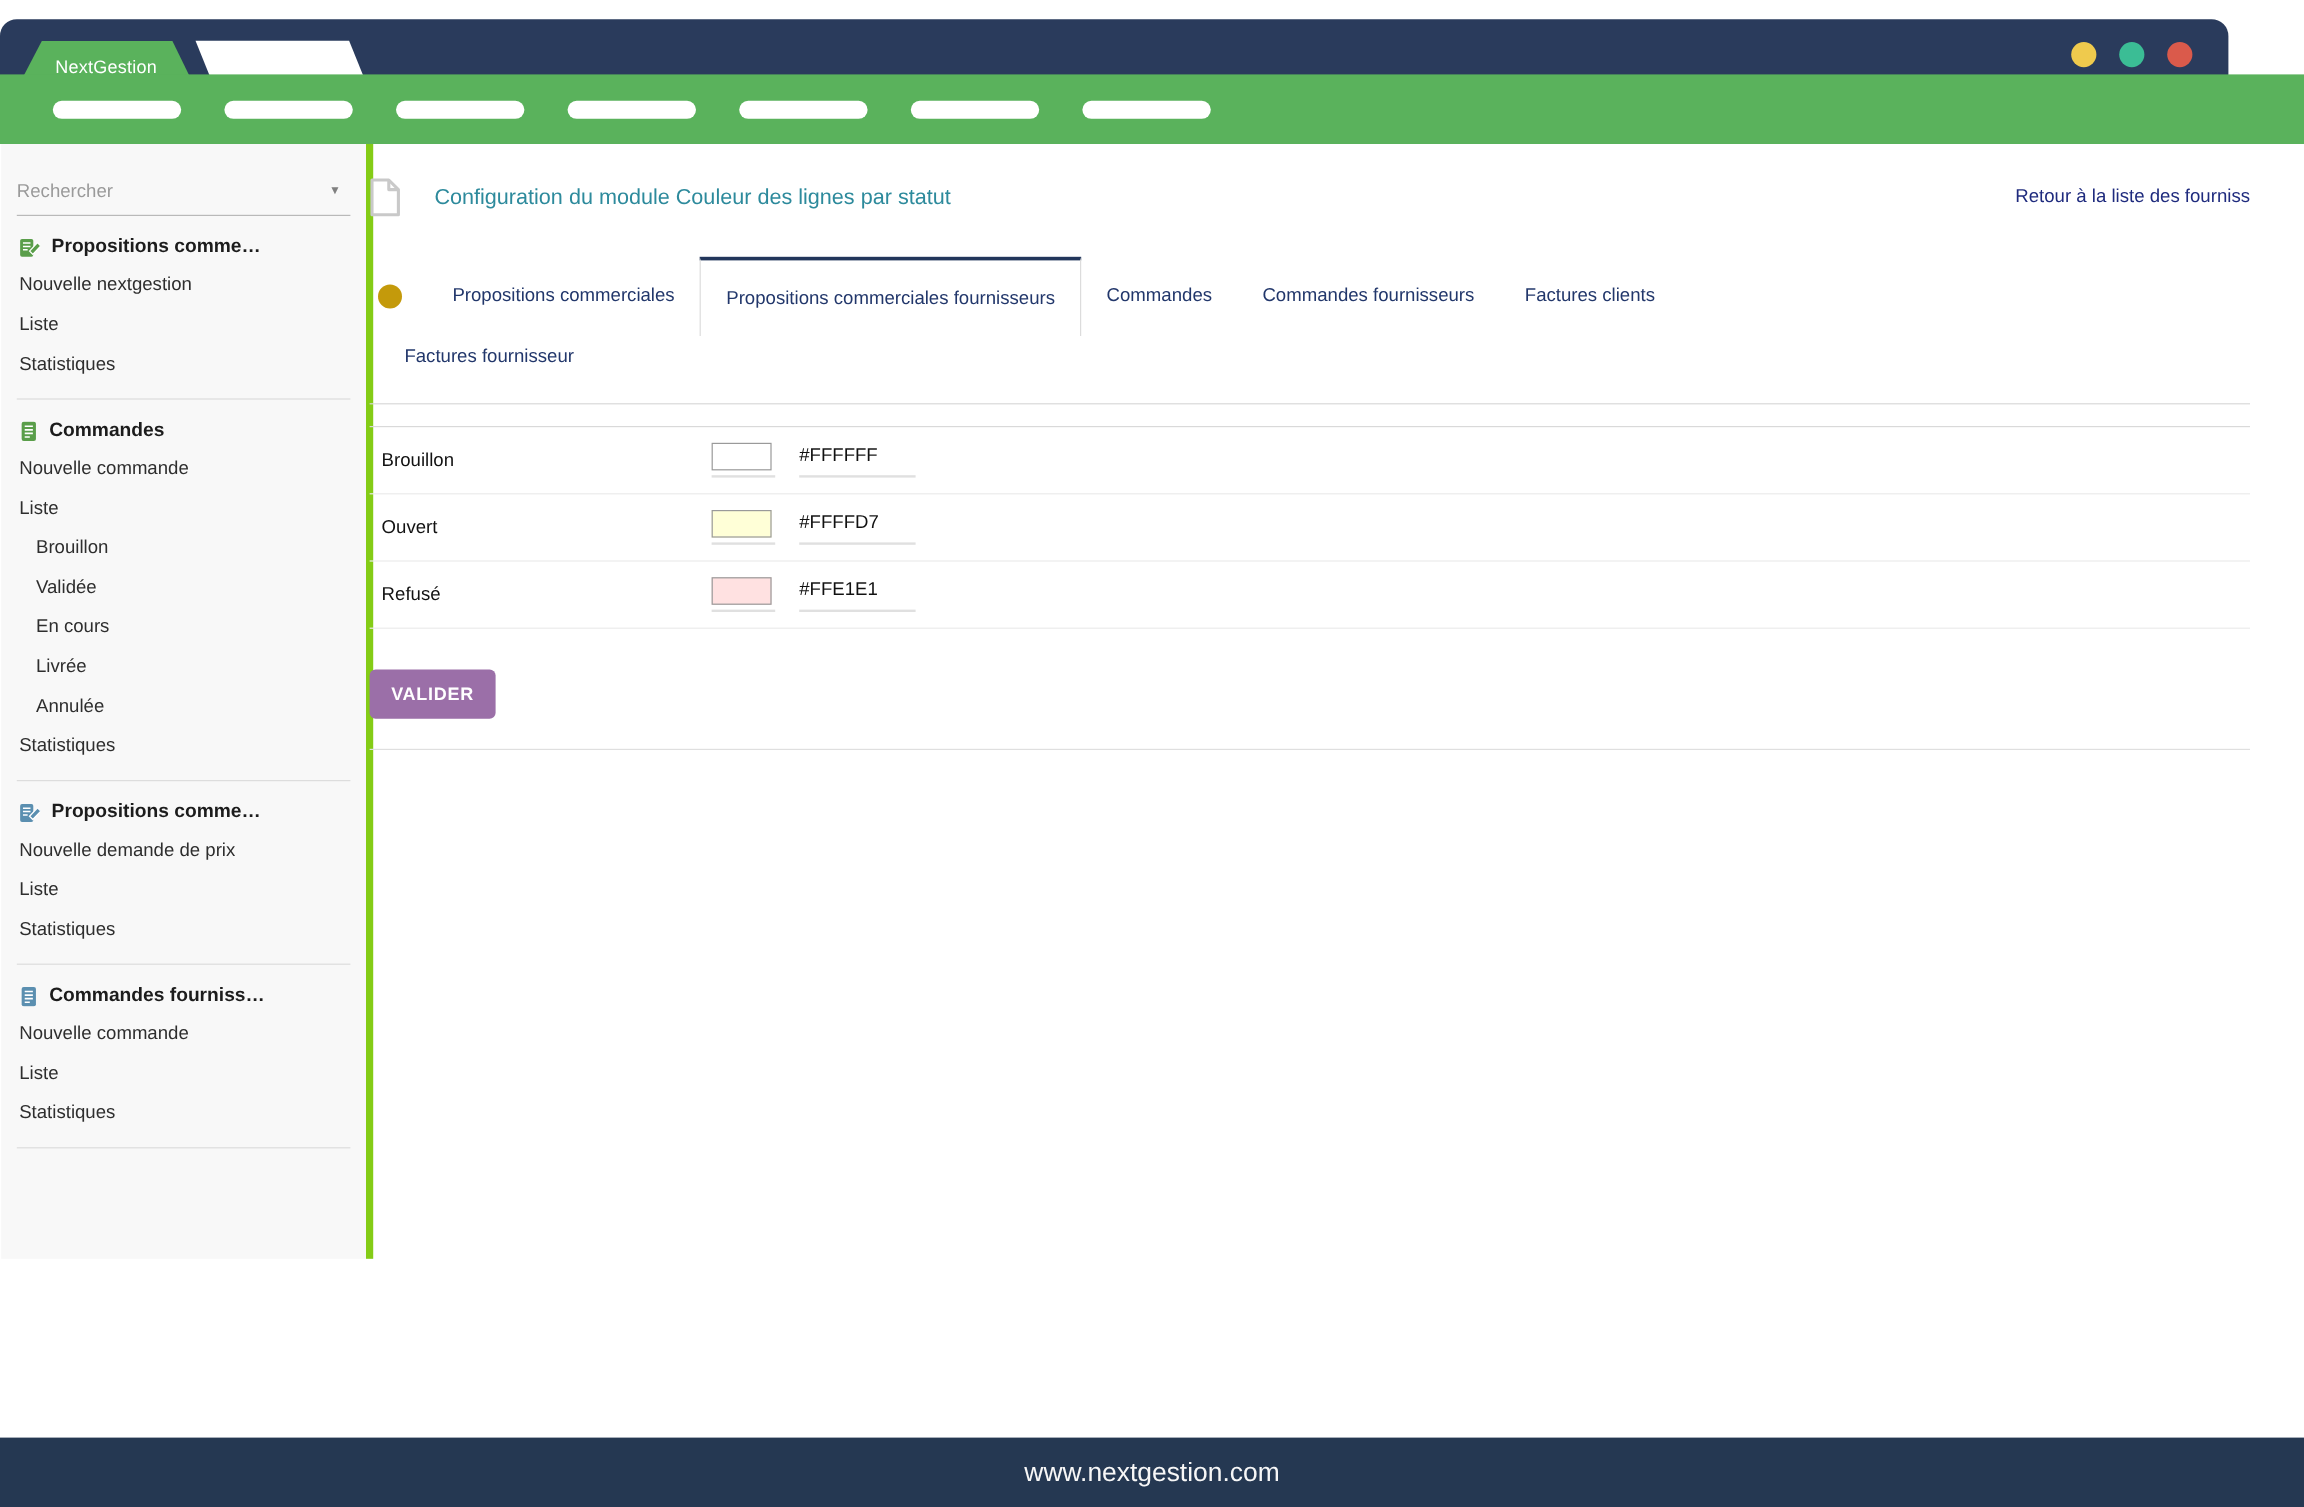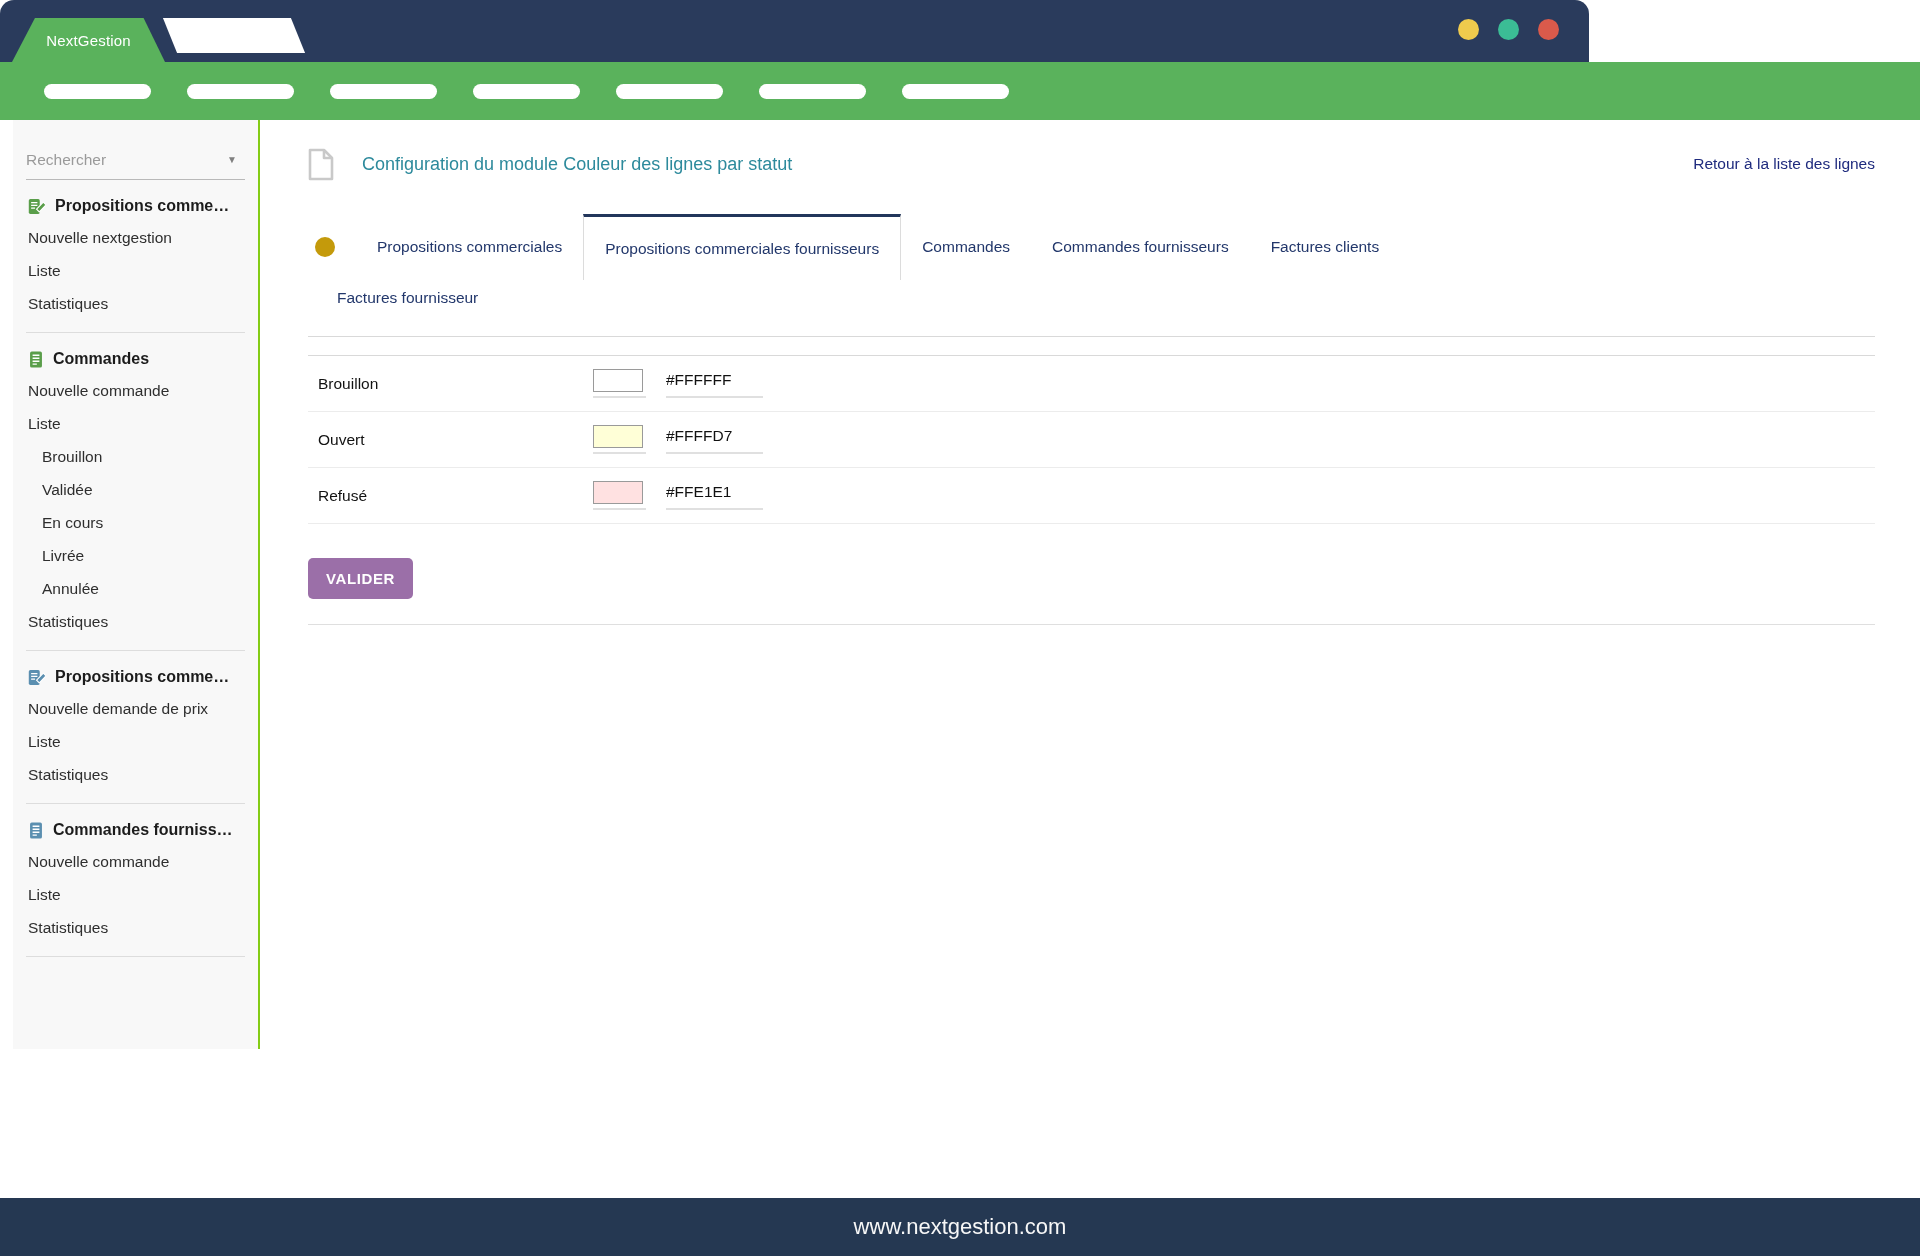--- a/index.html
+++ b/index.html
@@ -9,21 +9,21 @@
     --icon_green:#5A9E4A; --icon_blue:#5B8FB0;
   }
   *{box-sizing:border-box; margin:0; padding:0;}
   html,body{background:#fff;}
   body{
     width:1920px; height:1256px; position:relative; overflow:hidden;
     font-family:"Liberation Sans", sans-serif; color:#222;
   }
   
   .app-header{
-    position:absolute; top:0; left:0; width:1589px; height:62px;
+    position:absolute; top:16px; left:0; width:1857px; height:62px;
     background:var(--header_navy); border-radius:14px 14px 0 0;padding-left:31px;
   }
   .brand-tab{
     position:absolute; left:12px; top:18px; width:153px; height:44px;
     background:var(--nav_green);
     clip-path:polygon(15% 0, 86% 0, 100% 100%, 0% 100%);
     display:flex; align-items:center; justify-content:center;
     color:#fff; font-size:15px; letter-spacing:.2px; cursor:pointer;
   }
   .ghost-tab{
@@ -34,22 +34,22 @@
   .dot{width:21px; height:21px; border-radius:50%; display:inline-block; cursor:pointer;}
   
   .nav-bar{
     position:absolute; top:62px; left:0; width:1920px; height:58px;
     background:var(--nav_green); display:flex; align-items:center;
     padding-left:44px; gap:36px;
   }
   .nav-pill{width:107px; height:15px; border-radius:8px; background:#fff; cursor:pointer;}
   
   .sidebar{
-    position:absolute; top:120px; left:13px; width:247px; height:929px;
-    background:#F8F8F8; border-right:2px solid #84cc16;
+    position:absolute; top:120px; left:1px; width:310px; height:929px;
+    background:#F8F8F8; border-right:6px solid #84cc16;
   }
   .search-row{
     margin:0 13px; padding:31px 0 10px; border-bottom:1px solid #B9B9B9;
     position:relative;
   }
   .search-input{
     width:200px; border:none; background:transparent; outline:none;
     font-family:"Liberation Sans", sans-serif; font-size:15.5px; color:#444;
   }
   .search-input::placeholder{color:#9A9A9A;}
@@ -220,21 +220,21 @@
 
   <main class="main">
     <div class="title-row">
       <span class="page-icon">
         <svg width="26" height="33" viewBox="0 0 26 33">
           <path d="M2 2 h14 l8 8 v21 h-22 z" fill="#fff" stroke="#C9C9C9" stroke-width="2.6" stroke-linejoin="round"></path>
           <path d="M16 2 v8 h8" fill="none" stroke="#C9C9C9" stroke-width="2.6" stroke-linejoin="round"></path>
         </svg>
       </span>
       <h1 class="page-title">Configuration du module Couleur des lignes par statut</h1>
-      <a class="back-link">Retour à la liste des lignes</a>
+      <a class="back-link">Retour à la liste des fourniss</a>
     </div>
 
     <div class="tabs">
       <div class="tabs-row1">
         <span class="gold-dot"></span>
         <div class="tab">Propositions commerciales</div>
         <div class="tab active">Propositions commerciales fournisseurs</div>
         <div class="tab">Commandes</div>
         <div class="tab">Commandes fournisseurs</div>
         <div class="tab">Factures clients</div>

